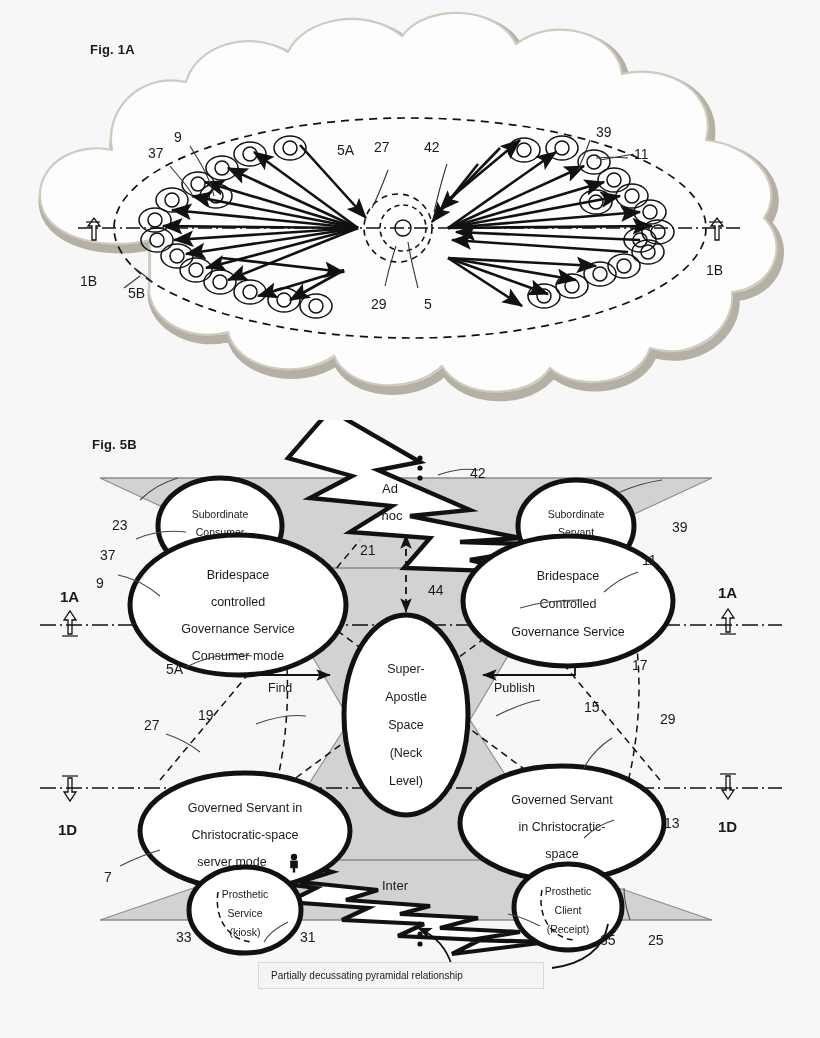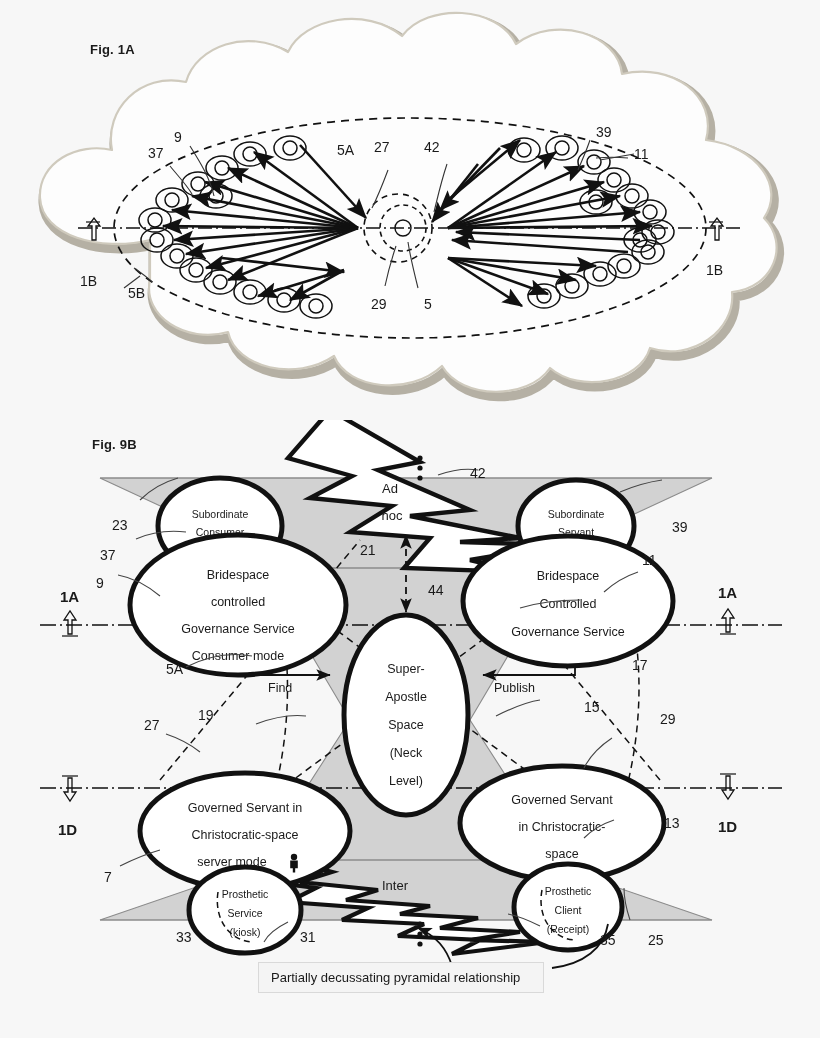--- a/index.html
+++ b/index.html
@@ -16,21 +16,21 @@
   }
   text{font-family:"Liberation Sans","DejaVu Sans",sans-serif;fill:#1a1a1a;}
   .num{font-size:14px;}
   .bold-num{font-size:15px;font-weight:bold;}
   .node-lbl{font-size:10.5px;}
   .node-lbl-big{font-size:12.5px;}
   .flow-lbl{font-size:12.5px;}
   .bolt-lbl{font-size:13px;}
   .caption-box{
     position:absolute;border:1px solid #d9d9d9;background:#f4f4f4;
-    font-size:13px;color:#1a1a1a;padding:7px 12px;box-sizing:border-box;
+    font-size:10px;color:#1a1a1a;padding:7px 12px;box-sizing:border-box;
     white-space:nowrap;
   }
 </style>
 </head>
 <body>
 
 <div id="root">
 
   <div class="figlabel" style="left:90px;top:42px;">Fig. 1A</div>
 
@@ -219,21 +219,21 @@
     <text class="num" x="634" y="159">11</text>
     <text class="num" x="80" y="286">1B</text>
     <text class="num" x="128" y="298">5B</text>
     <text class="num" x="371" y="309">29</text>
     <text class="num" x="424" y="309">5</text>
     <text class="num" x="706" y="275">1B</text>
     <line x1="634" y1="154" x2="600" y2="160" stroke="#333" stroke-width="1.1"></line>
     <line x1="124" y1="288" x2="140" y2="276" stroke="#333" stroke-width="1.1"></line>
   </svg>
 
-  <div class="figlabel" style="left:92px;top:437px;">Fig. 9B</div>
+  <div class="figlabel" style="left:92px;top:437px;">Fig. 5B</div>
 
   <svg id="fig1b" width="820" height="600" viewBox="0 0 820 600" style="top:420px;">
 
     <defs>
       <marker id="bh" markerWidth="9" markerHeight="9" refX="7.6" refY="3.2" orient="auto" markerUnits="strokeWidth">
         <path d="M0,0 L8,3.2 L0,6.4 L1.8,3.2 z" fill="#111"></path>
       </marker>
     </defs>
 
     <g>

